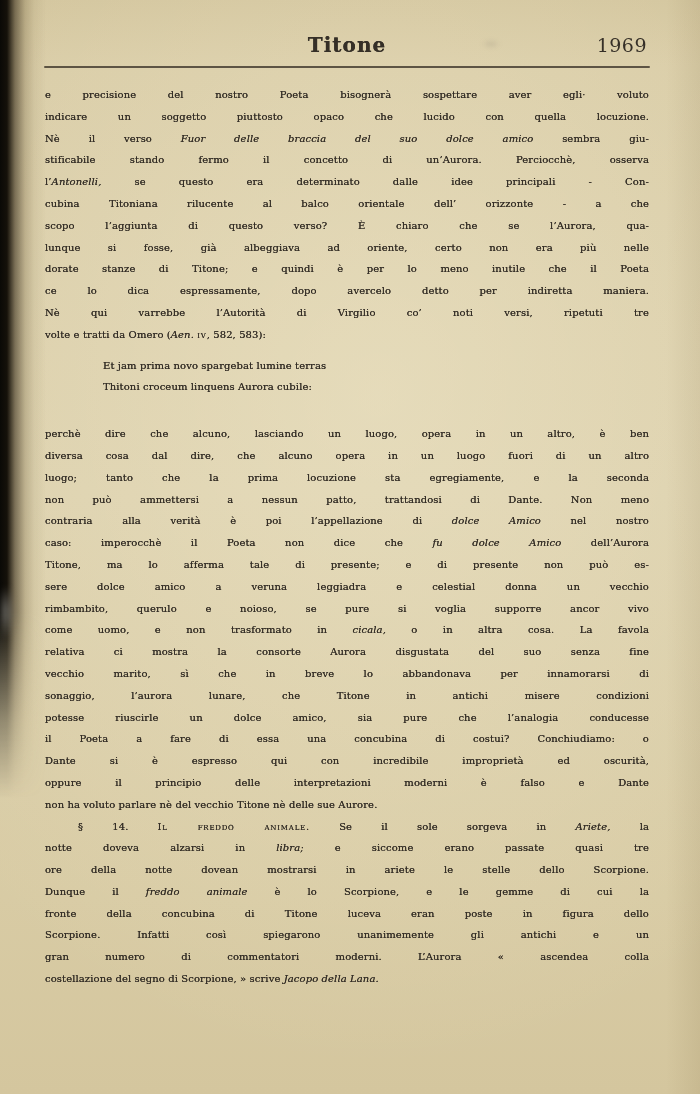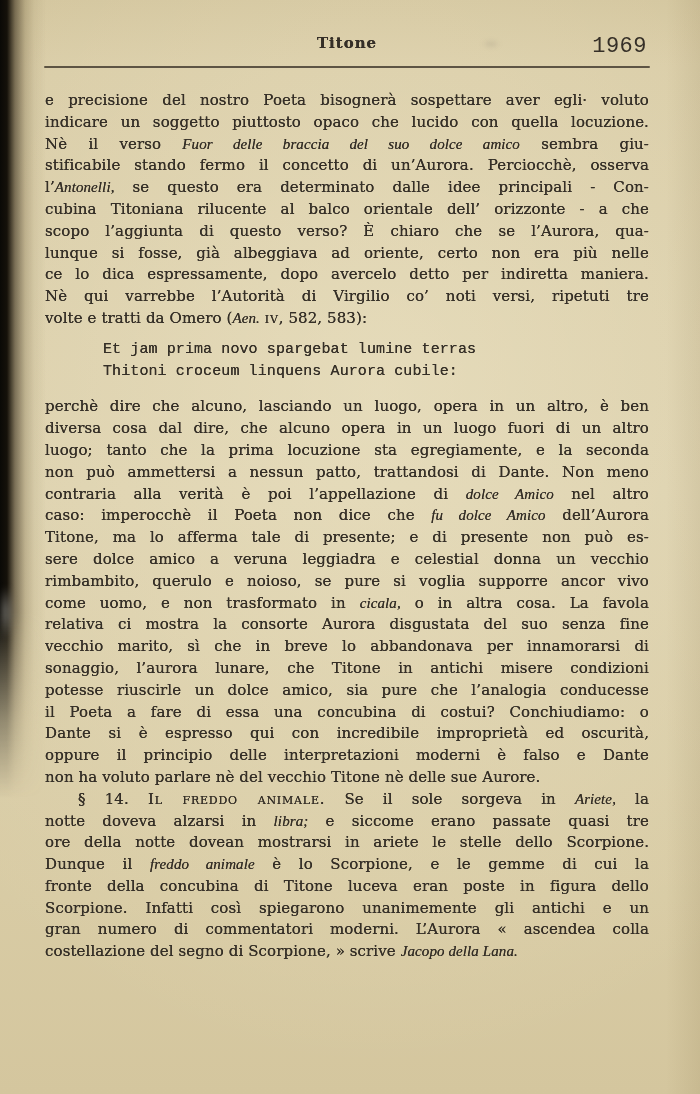--- a/index.html
+++ b/index.html
@@ -33,46 +33,46 @@
   .smudge-top {
     position: absolute; left: 478px; top: 38px; width: 26px; height: 12px;
     background: radial-gradient(closest-side, rgba(120,115,105,0.22), rgba(120,115,105,0) 75%);
     filter: blur(2px);
   }
   .header {
     position: absolute; left: 45px; top: 33px; width: 604px; height: 26px;
     text-align: center;
   }
   .title {
-    font-weight: bold; font-size: 15px; letter-spacing: 1px;
+    font-weight: bold; font-size: 20px; letter-spacing: 1px;
     text-shadow: 0 0 0.5px currentColor;
   }
   .folio {
     position: absolute; right: 2px; top: 1px;
-    font-size: 22px; letter-spacing: 0.5px; font-family: Liberation Mono, monospace;
+    font-size: 19px; letter-spacing: 0.5px;
   }
   .rule {
     position: absolute; left: 44px; top: 66px; width: 606px; height: 2px;
     background: var(--rule, #463e31); opacity: 0.85; border-radius: 1px;
   }
   .text-block {
-    position: absolute; left: 45px; top: 90px; width: 604px;
-    font-size: 15px; line-height: 21.8px; letter-spacing: 0.1px;
+    position: absolute; left: 45px; top: 84px; width: 604px;
+    font-size: 10px; line-height: 21.8px; letter-spacing: 0.1px;
     text-shadow: 0 0 0.4px currentColor;
   }
   .para { margin: 0; }
   .line {
     text-align: justify; text-align-last: justify; text-justify: inter-word;
     height: 21.8px; overflow: hidden; white-space: nowrap;
   }
   .line.last { text-align-last: left; }
   .line.indent { text-indent: 33px; }
-  .para.quote { margin: 9px 0 14px 58px; font-family: Liberation Mono, monospace; }
+  .para.quote { margin: 9px 0 25px 58px; }
   .para.quote .line { text-align: left; text-align-last: left; }
-  .i  { font-style: italic; font-family: Liberation Serif, serif; }
+  .i  { font-style: italic; }
   .sc { font-variant: small-caps; letter-spacing: 0.8px; }
 </style>
 </head>
 <body>
 
 <div class="page">
   <div class="gutter"></div>
   <div class="smudge-left"></div>
   <div class="smudge-top"></div>
 
@@ -86,34 +86,35 @@
   <main class="text-block">
       <div class="para body">
         <div class="line"><span>e precisione del nostro Poeta bisognerà sospettare aver egli· voluto</span></div>
         <div class="line"><span>indicare un soggetto piuttosto opaco che lucido con quella locuzione.</span></div>
         <div class="line"><span>Nè il verso </span><span class="i">Fuor delle braccia del suo dolce amico</span><span> sembra giu-</span></div>
         <div class="line"><span>stificabile stando fermo il concetto di un’Aurora. Perciocchè, osserva</span></div>
         <div class="line"><span>l’</span><span class="i">Antonelli,</span><span> se questo era determinato dalle idee principali - Con-</span></div>
         <div class="line"><span>cubina Titoniana rilucente al balco orientale dell’ orizzonte - a che</span></div>
         <div class="line"><span>scopo l’aggiunta di questo verso? È chiaro che se l’Aurora, qua-</span></div>
         <div class="line"><span>lunque si fosse, già albeggiava ad oriente, certo non era più nelle</span></div>
+        <div class="line"><span>dorate stanze di Titone; e quindi è per lo meno inutile che il Poeta</span></div>
         <div class="line"><span>ce lo dica espressamente, dopo avercelo detto per indiretta maniera.</span></div>
         <div class="line"><span>Nè qui varrebbe l’Autorità di Virgilio co’ noti versi, ripetuti tre</span></div>
         <div class="line last"><span>volte e tratti da Omero (</span><span class="i">Aen.</span><span> </span><span class="sc">iv</span><span>, 582, 583):</span></div>
       </div>
       <div class="para quote">
         <div class="line"><span>Et jam prima novo spargebat lumine terras</span></div>
         <div class="line last"><span>Thitoni croceum linquens Aurora cubile:</span></div>
       </div>
       <div class="para body">
         <div class="line"><span>perchè dire che alcuno, lasciando un luogo, opera in un altro, è ben</span></div>
         <div class="line"><span>diversa cosa dal dire, che alcuno opera in un luogo fuori di un altro</span></div>
         <div class="line"><span>luogo; tanto che la prima locuzione sta egregiamente, e la seconda</span></div>
         <div class="line"><span>non può ammettersi a nessun patto, trattandosi di Dante. Non meno</span></div>
-        <div class="line"><span>contraria alla verità è poi l’appellazione di </span><span class="i">dolce Amico</span><span> nel altro</span></div>
+        <div class="line"><span>contraria alla verità è poi l’appellazione di </span><span class="i">dolce Amico</span><span> nel nostro</span></div>
         <div class="line"><span>caso: imperocchè il Poeta non dice che </span><span class="i">fu dolce Amico</span><span> dell’Aurora</span></div>
         <div class="line"><span>Titone, ma lo afferma tale di presente; e di presente non può es-</span></div>
         <div class="line"><span>sere dolce amico a veruna leggiadra e celestial donna un vecchio</span></div>
         <div class="line"><span>rimbambito, querulo e noioso, se pure si voglia supporre ancor vivo</span></div>
         <div class="line"><span>come uomo, e non trasformato in </span><span class="i">cicala,</span><span> o in altra cosa. La favola</span></div>
         <div class="line"><span>relativa ci mostra la consorte Aurora disgustata del suo senza fine</span></div>
         <div class="line"><span>vecchio marito, sì che in breve lo abbandonava per innamorarsi di</span></div>
         <div class="line"><span>sonaggio, l’aurora lunare, che Titone in antichi misere condizioni</span></div>
         <div class="line"><span>potesse riuscirle un dolce amico, sia pure che l’analogia conducesse</span></div>
         <div class="line"><span>il Poeta a fare di essa una concubina di costui? Conchiudiamo: o</span></div>

